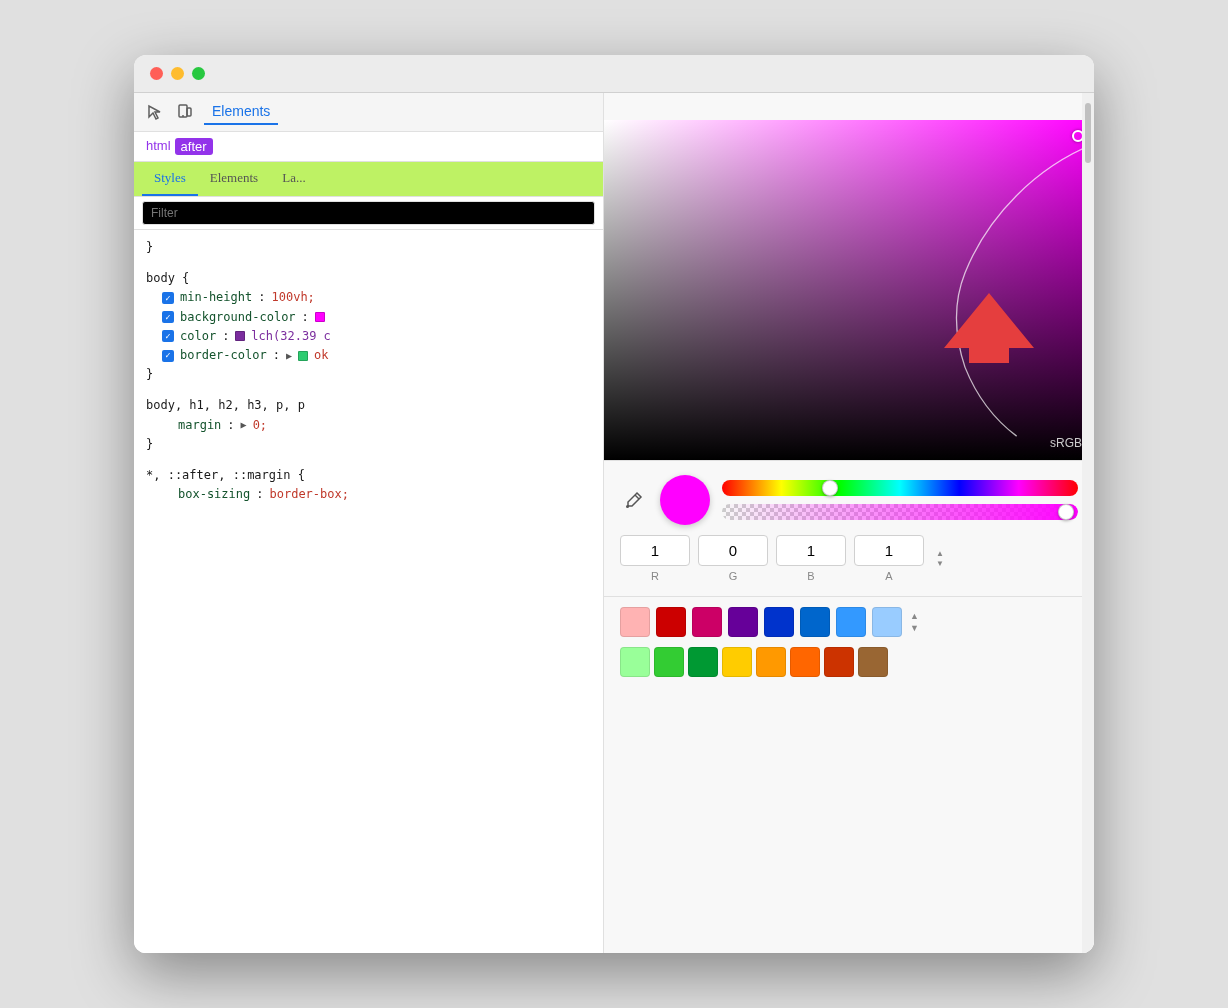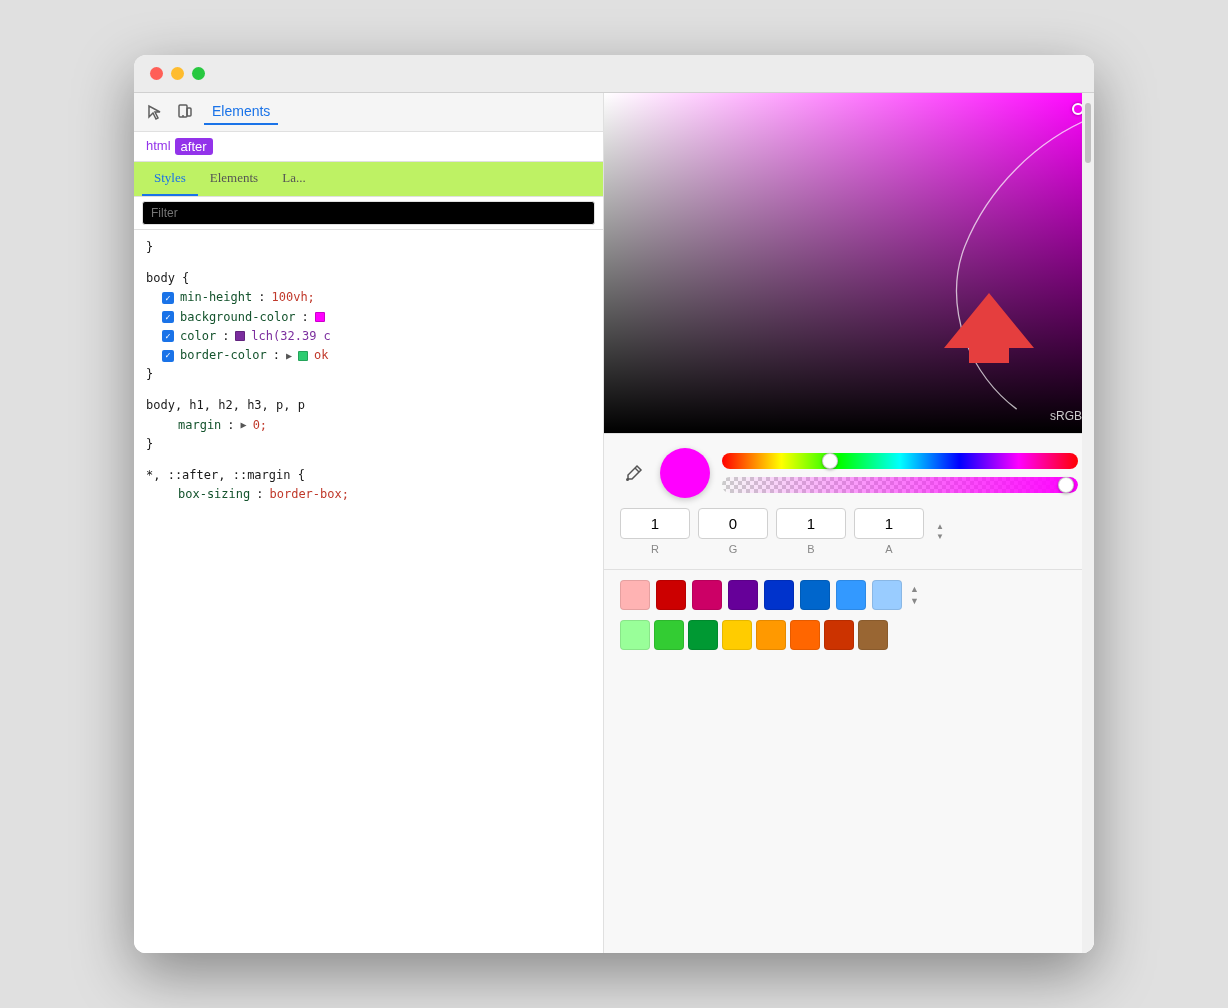--- a/index.html
+++ b/index.html
@@ -200,20 +200,21 @@
       display: flex;
       flex-direction: column;
       background: #f8f8f8;
       position: relative;
       overflow: hidden;
     }
     .color-picker-container {
       display: flex;
       flex-direction: column;
       height: 100%;
+      margin-top: 27px;
     }
     .color-gradient {
       width: 100%;
       height: 340px;
       position: relative;
       overflow: hidden;
       flex-shrink: 0;
     }
     .gradient-cursor {
       position: absolute;

